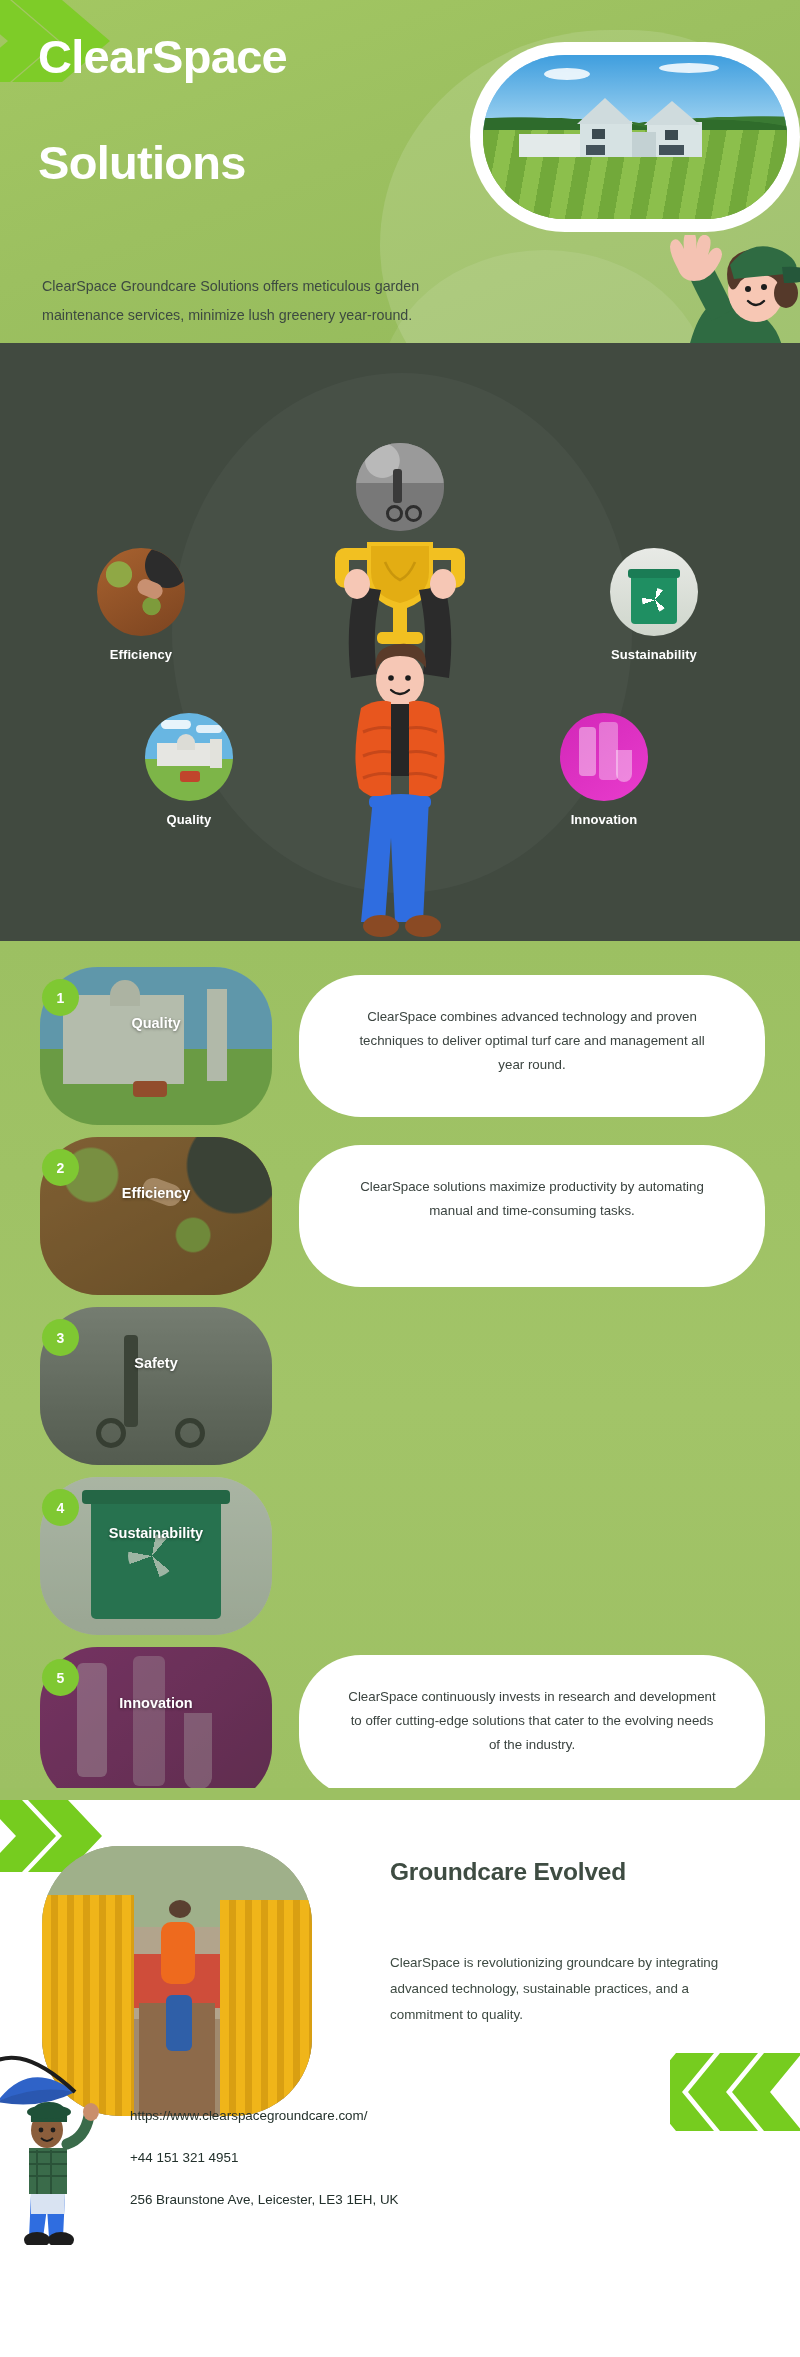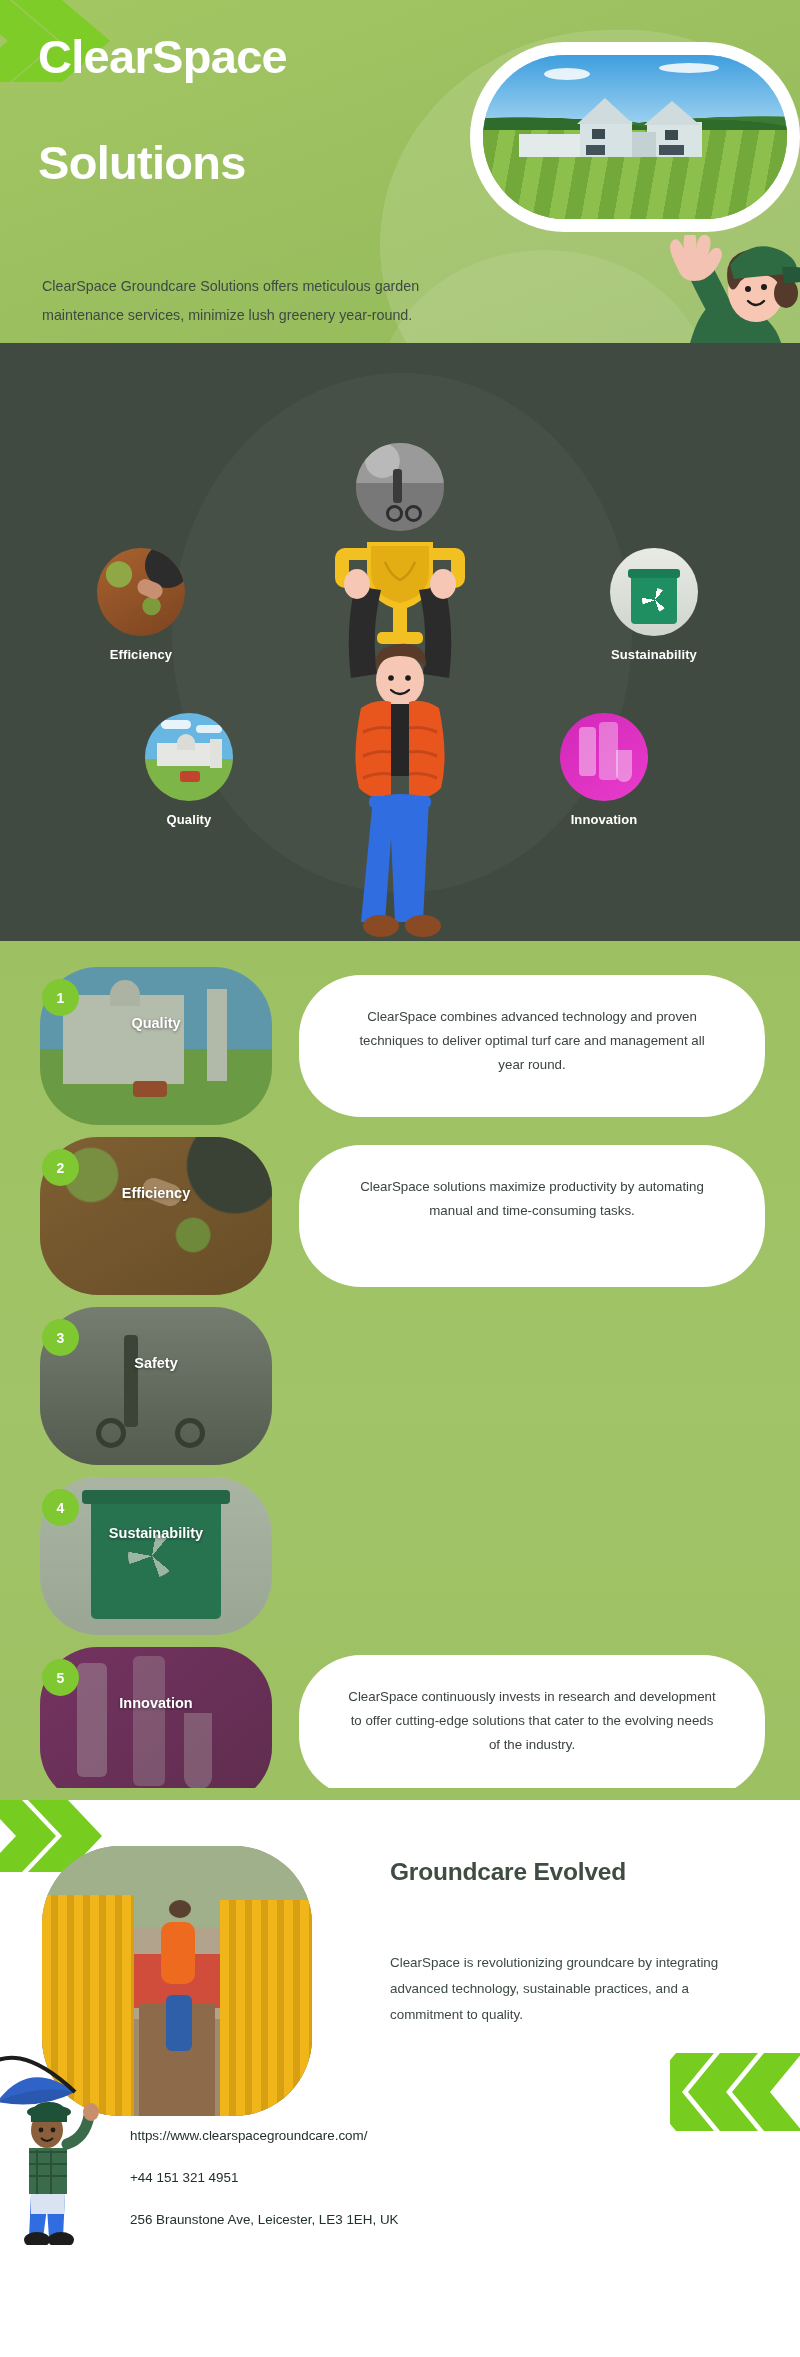--- a/index.html
+++ b/index.html
@@ -227,21 +227,21 @@
   }
   .f-desc {
     position: absolute;
     left: 390px; top: 140px;
     width: 370px;
     color: #3d4a42;
     font-size: 13.4px;
     line-height: 1.95;
     margin-top: 22px;
   }
-  .contact { position:absolute; left:130px; top:340px; }
+  .contact { position:absolute; left:130px; top:320px; }
   .contact div {
     color: #23312c;
     font-size: 13.4px;
     margin-bottom: 27px;
   }
   .umbrella-char { position:absolute; left:-5px; top:260px; width:120px; height:200px; }
 
   .divider-strip {
     position: absolute;
     left: 0; top: 0;

